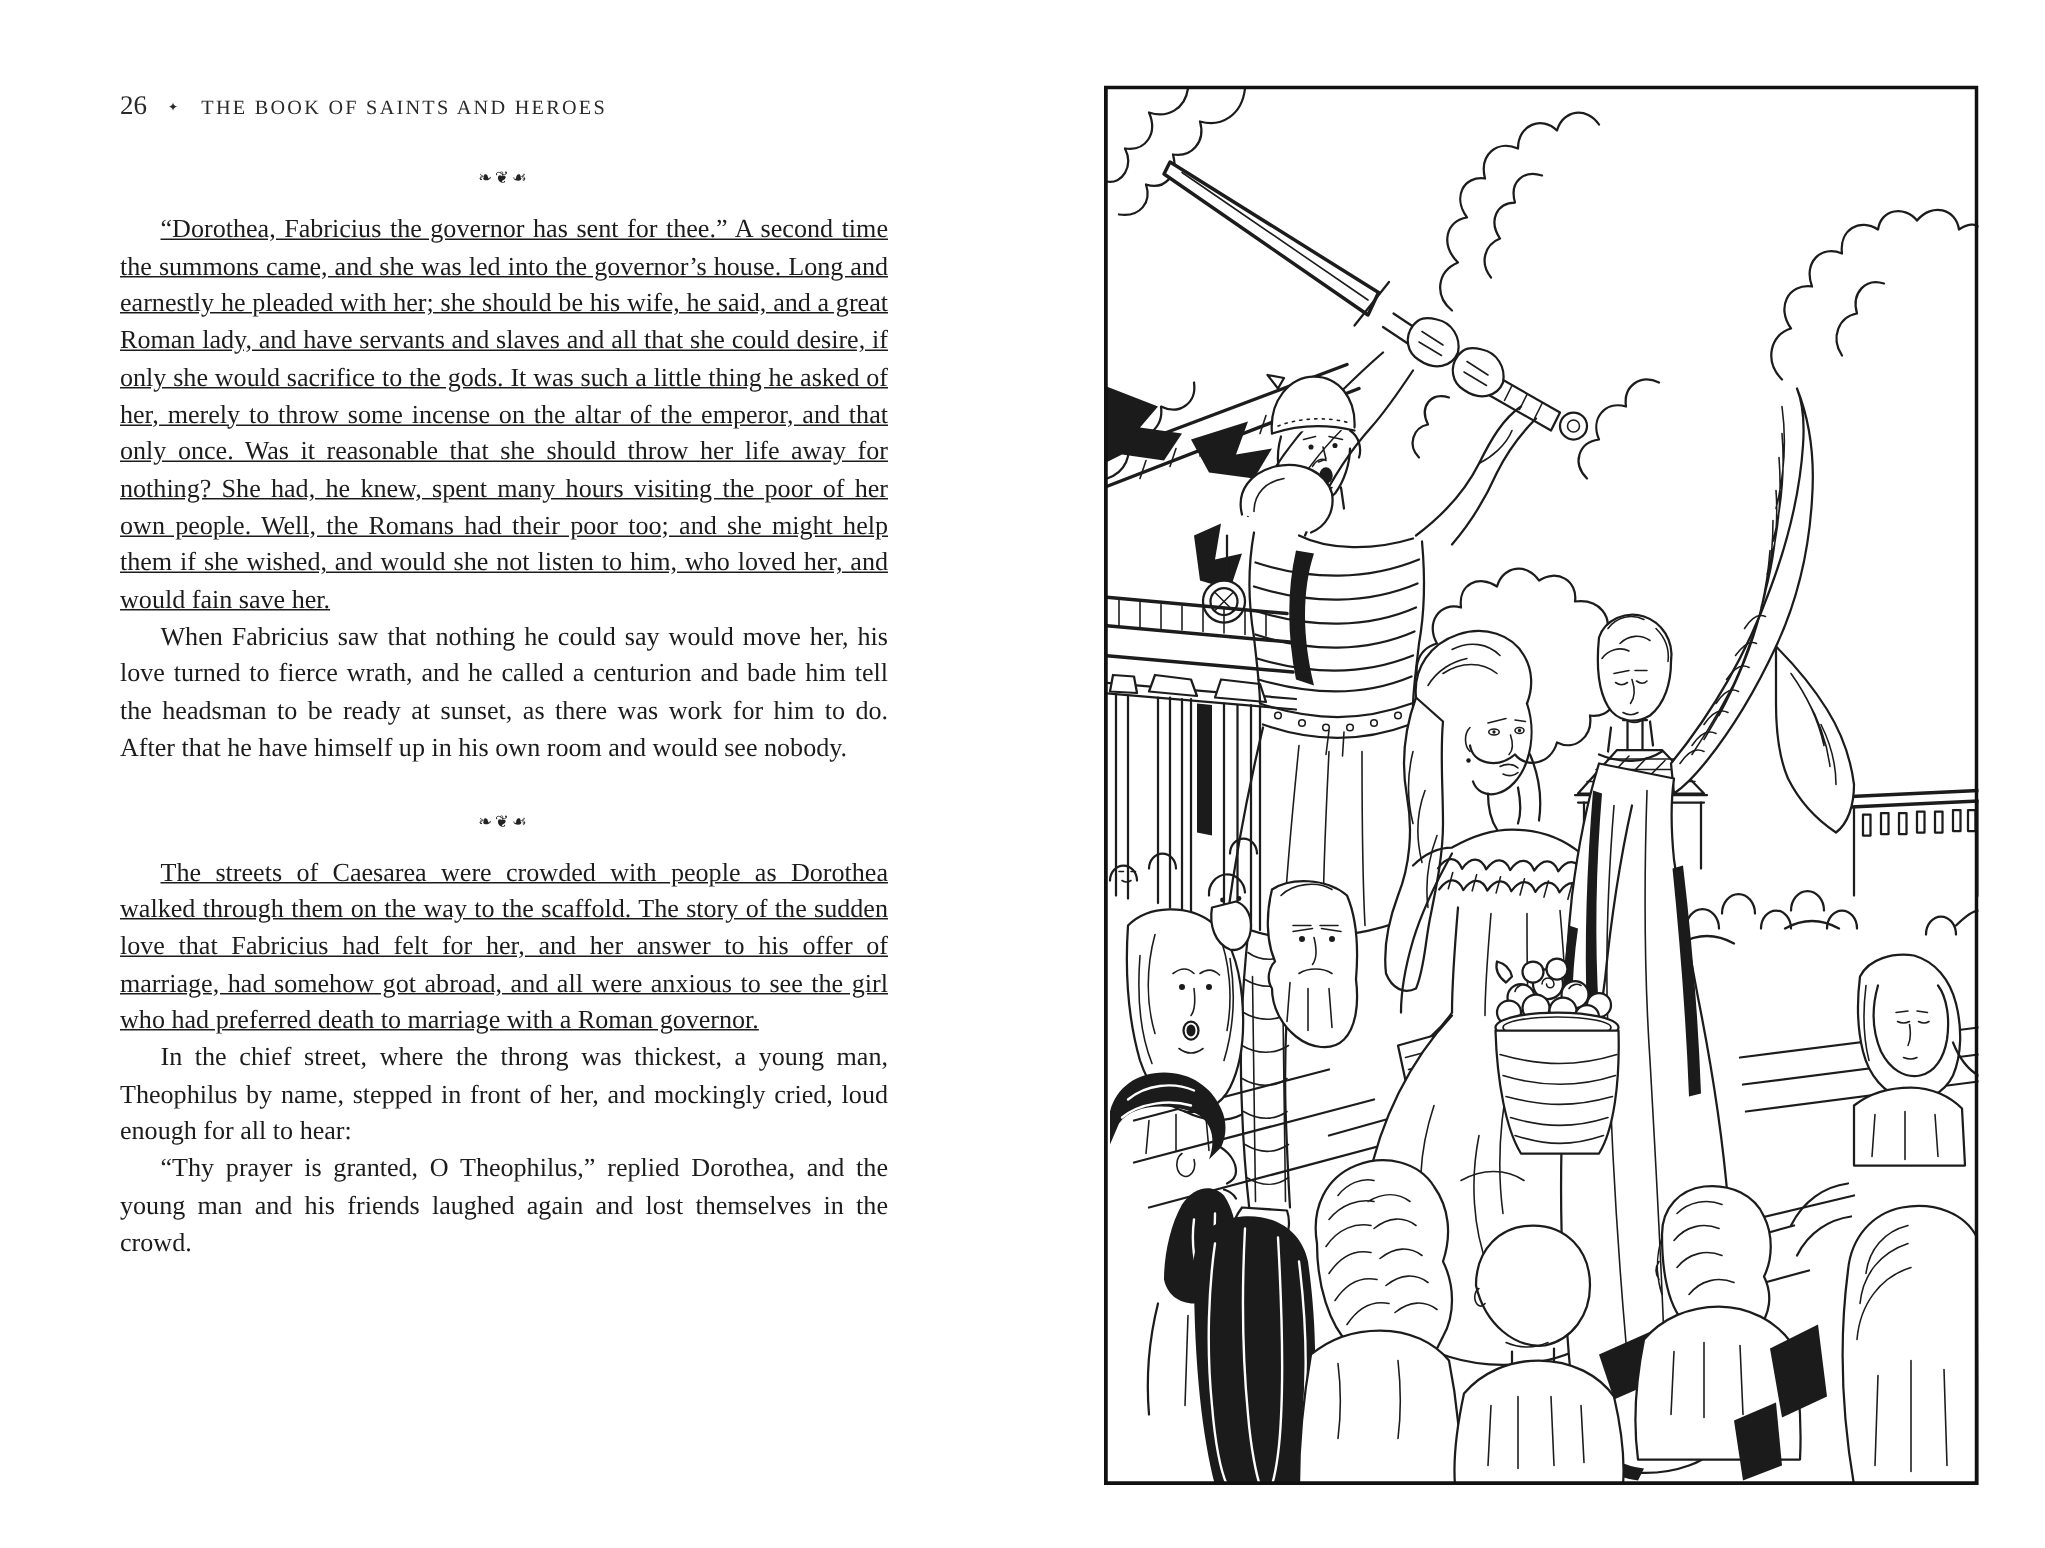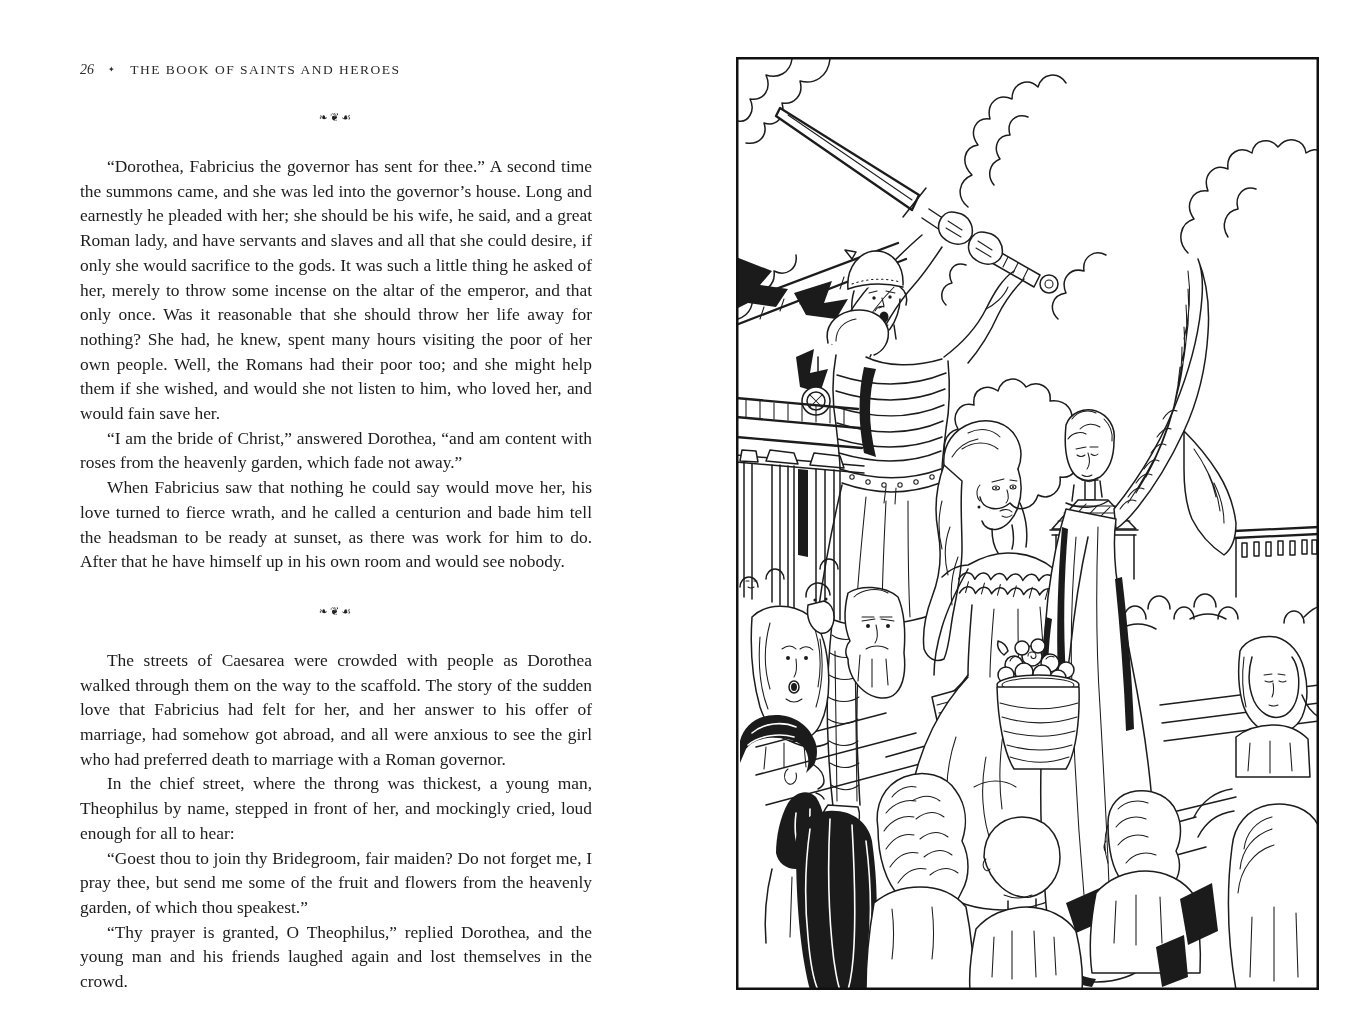--- a/index.html
+++ b/index.html
@@ -8,33 +8,33 @@
     background:#ffffff;color:#1c1c1c;
     font-family:"Liberation Serif", serif;
     overflow:hidden;
   }
   .text-col{position:absolute;left:80px;top:62px;width:512px;}
   .running-head{
     display:flex;align-items:baseline;
     font-size:13.5px;letter-spacing:1.5px;line-height:16px;
     color:#2a2a2a;
   }
-  .running-head .pagenum{font-size:14px;letter-spacing:0;font-style:italic;}
+  .running-head .pagenum{font-size:18px;letter-spacing:0;}
   .running-head .headsep{font-size:8px;margin:0 14px;position:relative;top:-2px;}
   .running-head .runtitle{text-transform:uppercase;font-family:Liberation Serif, serif;}
   .fleuron{
     text-align:center;font-size:11px;line-height:14px;margin-top:30px;
     color:#222;letter-spacing:2px;
   }
   .fleuron.second{margin-top:30px;}
   .text-col p{
     margin:0;font-size:17.4px;line-height:24.7px;
     text-align:justify;text-indent:27px;
   }
-  .text-col p.first-after-ornament{margin-top:30px;}
+  .text-col p.first-after-ornament{margin-top:14px;text-decoration:underline;}
   .plate{
     position:absolute;left:736px;top:57px;width:583px;height:933px;margin:0;
   }
   .plate svg{display:block;width:583px;height:933px;}
   svg .ln{stroke:#1c1c1c;stroke-width:1.5;fill:none;stroke-linecap:round;stroke-linejoin:round;}
   svg .lnw{stroke:#1c1c1c;stroke-width:1.5;fill:#ffffff;stroke-linecap:round;stroke-linejoin:round;}
   svg .blk{fill:#1b1b1b;stroke:none;}
   svg .wstreak{stroke:#ffffff;stroke-width:1.6;fill:none;stroke-linecap:round;}
   svg .thick{stroke-width:2.3;}
   svg .thin{stroke-width:1.05;}
@@ -47,28 +47,26 @@
   <div class="text-col">
     <div class="running-head">
       <span class="pagenum">26</span>
       <span class="headsep">✦</span>
       <span class="runtitle">THE BOOK OF SAINTS AND HEROES</span>
     </div>
 
     <div class="fleuron">❧❦☙</div>
 
     <p class="first-after-ornament">“Dorothea, Fabricius the governor has sent for thee.” A second time the summons came, and she was led into the governor’s house. Long and earnestly he pleaded with her; she should be his wife, he said, and a great Roman lady, and have servants and slaves and all that she could desire, if only she would sacrifice to the gods. It was such a little thing he asked of her, merely to throw some incense on the altar of the emperor, and that only once. Was it reasonable that she should throw her life away for nothing? She had, he knew, spent many hours visiting the poor of her own people. Well, the Romans had their poor too; and she might help them if she wished, and would she not listen to him, who loved her, and would fain save her.</p>
-    <p>“I am the bride of Christ,” answered Dorothea, “and am content with roses from the heavenly garden, which fade not away.”</p>
     <p>When Fabricius saw that nothing he could say would move her, his love turned to fierce wrath, and he called a centurion and bade him tell the headsman to be ready at sunset, as there was work for him to do. After that he have himself up in his own room and would see nobody.</p>
 
     <div class="fleuron second">❧❦☙</div>
 
     <p class="first-after-ornament">The streets of Caesarea were crowded with people as Dorothea walked through them on the way to the scaffold. The story of the sudden love that Fabricius had felt for her, and her answer to his offer of marriage, had somehow got abroad, and all were anxious to see the girl who had preferred death to marriage with a Roman governor.</p>
     <p>In the chief street, where the throng was thickest, a young man, Theophilus by name, stepped in front of her, and mockingly cried, loud enough for all to hear:</p>
-    <p>“Goest thou to join thy Bridegroom, fair maiden? Do not forget me, I pray thee, but send me some of the fruit and flowers from the heavenly garden, of which thou speakest.”</p>
     <p>“Thy prayer is granted, O Theophilus,” replied Dorothea, and the young man and his friends laughed again and lost themselves in the crowd.</p>
   </div>
 
   <figure class="plate" aria-label="Black and white line illustration: a Roman soldier raises a great sword with both hands above a kneeling Dorothea with long wavy hair; a winged angel in a long robe holds a basket of fruit and roses beside her; a crowd of townspeople surrounds the wooden scaffold, with classical columns at left, houses at right and swirling clouds above.">
     <svg viewBox="0 0 583 933" xmlns="http://www.w3.org/2000/svg">
 
       <g>
         <path class="ln" d="M56,2 C54,16 42,22 30,18 C36,32 28,44 14,42 C20,54 12,66 2,64"></path>
         <path class="ln" d="M94,2 C92,20 78,28 64,24 C68,38 58,48 46,46 C50,60 40,70 28,66 C32,78 24,88 10,86"></path>
         <path class="ln" d="M232,150 C220,140 222,124 236,118 C224,106 228,90 242,88 C232,74 240,60 254,62 C250,46 262,36 276,42 C276,26 292,20 302,30 C306,16 322,14 330,26"></path>

